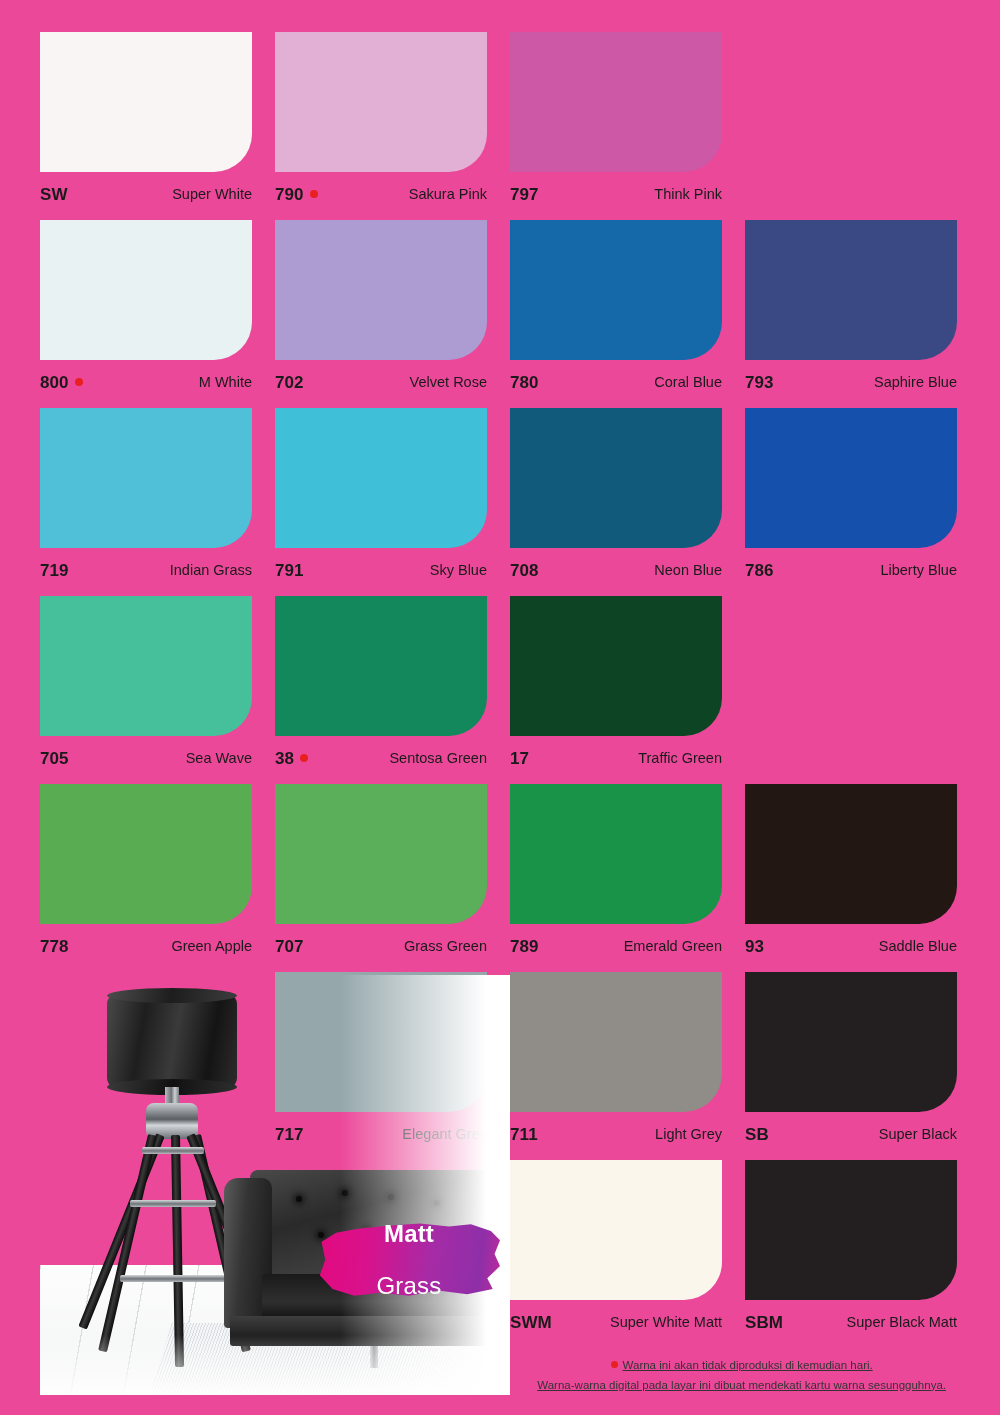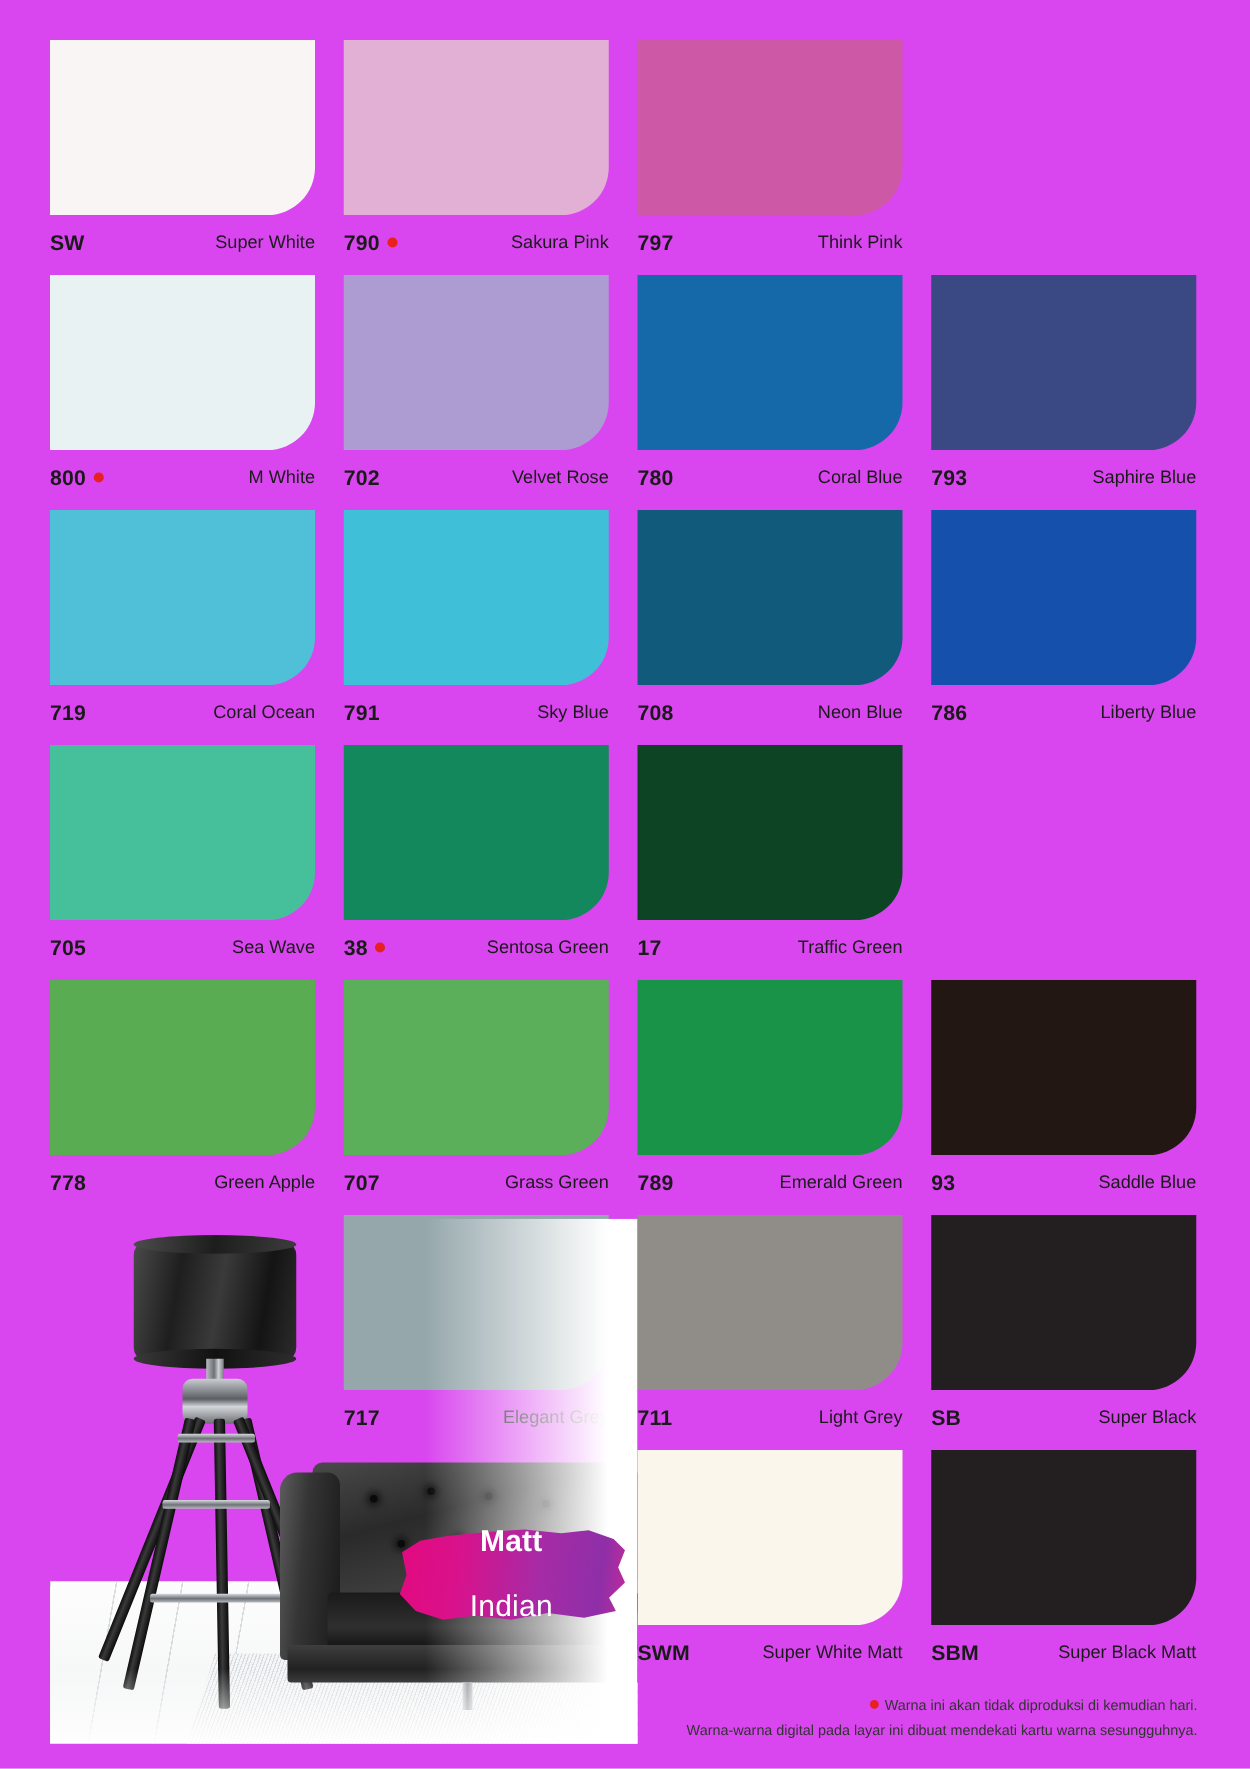--- a/index.html
+++ b/index.html
@@ -12,21 +12,21 @@
     height: 1415px;
     position: relative;
     font-family: "Liberation Sans", sans-serif;
     overflow: hidden;
   }
 
   #sheet {
     position: absolute;
     left: 0; top: 0;
     width: 1000px; height: 1415px;
-    background: #d946ef;
+    background: #ec4899;
   }
 
   
   .grid {
     position: absolute;
     left: 40px;
     top: 32px;
     width: 920px;
   }
   .row {
@@ -245,26 +245,27 @@
     align-items:center; justify-content:space-between;
     color:#ffffff;
     line-height: 1.02;
   }
   .matt-1 { font-size: 24px; font-weight: bold; letter-spacing:.2px; }
   .matt-2 { font-size: 24px; font-weight: normal; letter-spacing:.2px; }
 
   
   .notes {
     position:absolute;
-    right: 42px;
+    right: 54px;
     top: 1356px;
-    text-align: right;
+    text-align: center;
     color: #333333;
     font-size: 11.5px;
     line-height: 1.7;
+    text-decoration: underline;
   }
   .note-line { white-space: nowrap; }
   .note-dot {
     display:inline-block;
     width:7px;height:7px;border-radius:50%;
     background:#e8201f;
     margin-right:5px;
     vertical-align: middle;
     position:relative;
     top:-1px;
@@ -345,21 +346,21 @@
           </div>
         </div>
       </div>
       <div class="row">
         <div class="cell">
           <div class="chip" title="Indian Ocean" style="background: rgb(79, 192, 215);"></div>
           <div class="caption">
             <span class="code">
               <span>719</span>
             </span>
-            <span class="cname">Coral Ocean</span>
+            <span class="cname">Indian Grass</span>
           </div>
         </div>
         <div class="cell">
           <div class="chip" title="Sky Blue" style="background: rgb(63, 192, 216);"></div>
           <div class="caption">
             <span class="code">
               <span>791</span>
             </span>
             <span class="cname">Sky Blue</span>
           </div>
@@ -564,21 +565,21 @@
     </div>
 
     <div class="fade-right"></div>
     <div class="fade-bottom"></div>
   </div>
 
   <div class="matt-badge">
     <div class="brush"></div>
     <div class="matt-text">
       <span class="matt-1">Matt</span>
-      <span class="matt-2">Indian</span>
+      <span class="matt-2">Grass</span>
     </div>
   </div>
 
   <div class="notes">
     <div class="note-line">
       <span class="note-dot"></span><span>Warna ini akan tidak diproduksi di kemudian hari.</span>
     </div>
     <div class="note-line">
       <span>Warna-warna digital pada layar ini dibuat mendekati kartu warna sesungguhnya.</span>
     </div>

